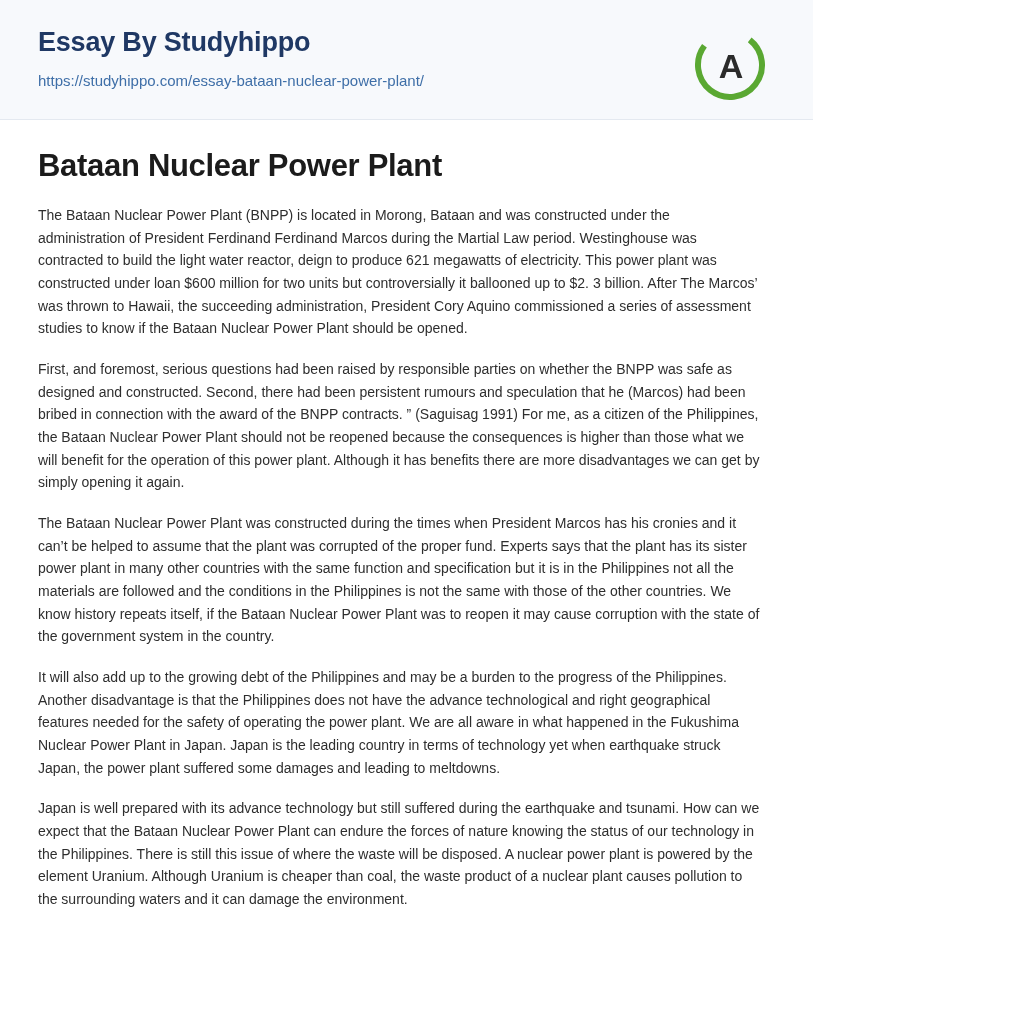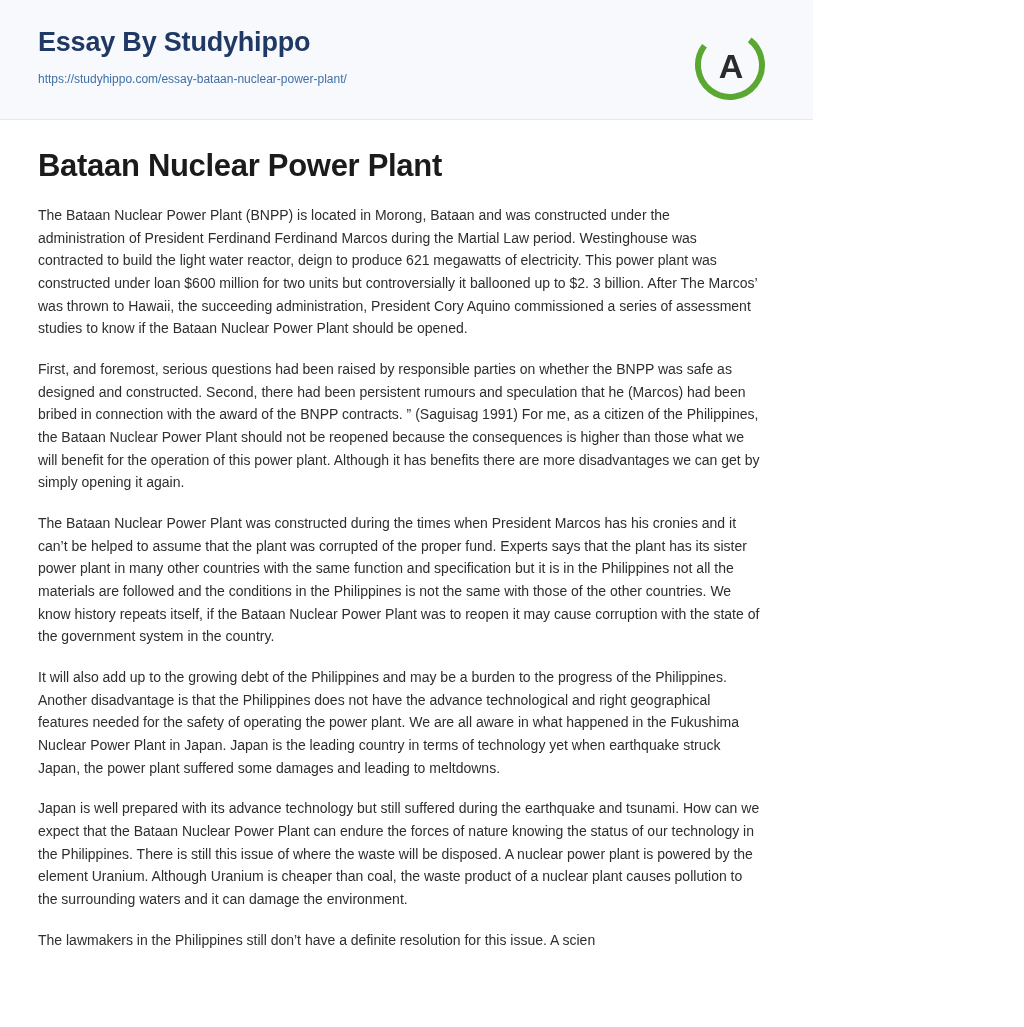--- a/index.html
+++ b/index.html
@@ -42,21 +42,21 @@
   .brand-title {
     font-size: 27px;
     font-weight: bold;
     color: #1f3864;
     letter-spacing: -0.2px;
     line-height: 1.2;
     margin: 0 0 14px 0;
   }
 
   .brand-url {
-    font-size: 12px;
+    font-size: 15px;
     color: #3f6fa8;
     line-height: 1.2;
   }
 
   .logo {
     width: 74px;
     height: 74px;
     position: relative;
     margin-top: 2px;
     margin-right: 6px;
@@ -107,16 +107,15 @@
   </div>
 
   <div class="article">
     <h1 class="doc-title">Bataan Nuclear Power Plant</h1>
 
     <p class="para">The Bataan Nuclear Power Plant (BNPP) is located in Morong, Bataan and was constructed under the administration of President Ferdinand Ferdinand Marcos during the Martial Law period. Westinghouse was contracted to build the light water reactor, deign to produce 621 megawatts of electricity. This power plant was constructed under loan $600 million for two units but controversially it ballooned up to $2. 3 billion. After The Marcos’ was thrown to Hawaii, the succeeding administration, President Cory Aquino commissioned a series of assessment studies to know if the Bataan Nuclear Power Plant should be opened.</p>
     <p class="para">First, and foremost, serious questions had been raised by responsible parties on whether the BNPP was safe as designed and constructed. Second, there had been persistent rumours and speculation that he (Marcos) had been bribed in connection with the award of the BNPP contracts. ” (Saguisag 1991) For me, as a citizen of the Philippines, the Bataan Nuclear Power Plant should not be reopened because the consequences is higher than those what we will benefit for the operation of this power plant. Although it has benefits there are more disadvantages we can get by simply opening it again.</p>
     <p class="para">The Bataan Nuclear Power Plant was constructed during the times when President Marcos has his cronies and it can’t be helped to assume that the plant was corrupted of the proper fund. Experts says that the plant has its sister power plant in many other countries with the same function and specification but it is in the Philippines not all the materials are followed and the conditions in the Philippines is not the same with those of the other countries. We know history repeats itself, if the Bataan Nuclear Power Plant was to reopen it may cause corruption with the state of the government system in the country.</p>
     <p class="para">It will also add up to the growing debt of the Philippines and may be a burden to the progress of the Philippines. Another disadvantage is that the Philippines does not have the advance technological and right geographical features needed for the safety of operating the power plant. We are all aware in what happened in the Fukushima Nuclear Power Plant in Japan. Japan is the leading country in terms of technology yet when earthquake struck Japan, the power plant suffered some damages and leading to meltdowns.</p>
     <p class="para">Japan is well prepared with its advance technology but still suffered during the earthquake and tsunami. How can we expect that the Bataan Nuclear Power Plant can endure the forces of nature knowing the status of our technology in the Philippines. There is still this issue of where the waste will be disposed. A nuclear power plant is powered by the element Uranium. Although Uranium is cheaper than coal, the waste product of a nuclear plant causes pollution to the surrounding waters and it can damage the environment.</p>
-    <p class="para">The lawmakers in the Philippines still don’t have a definite resolution for this issue. A scien</p>
   </div>
 
 </div>
 
 </body></html>

